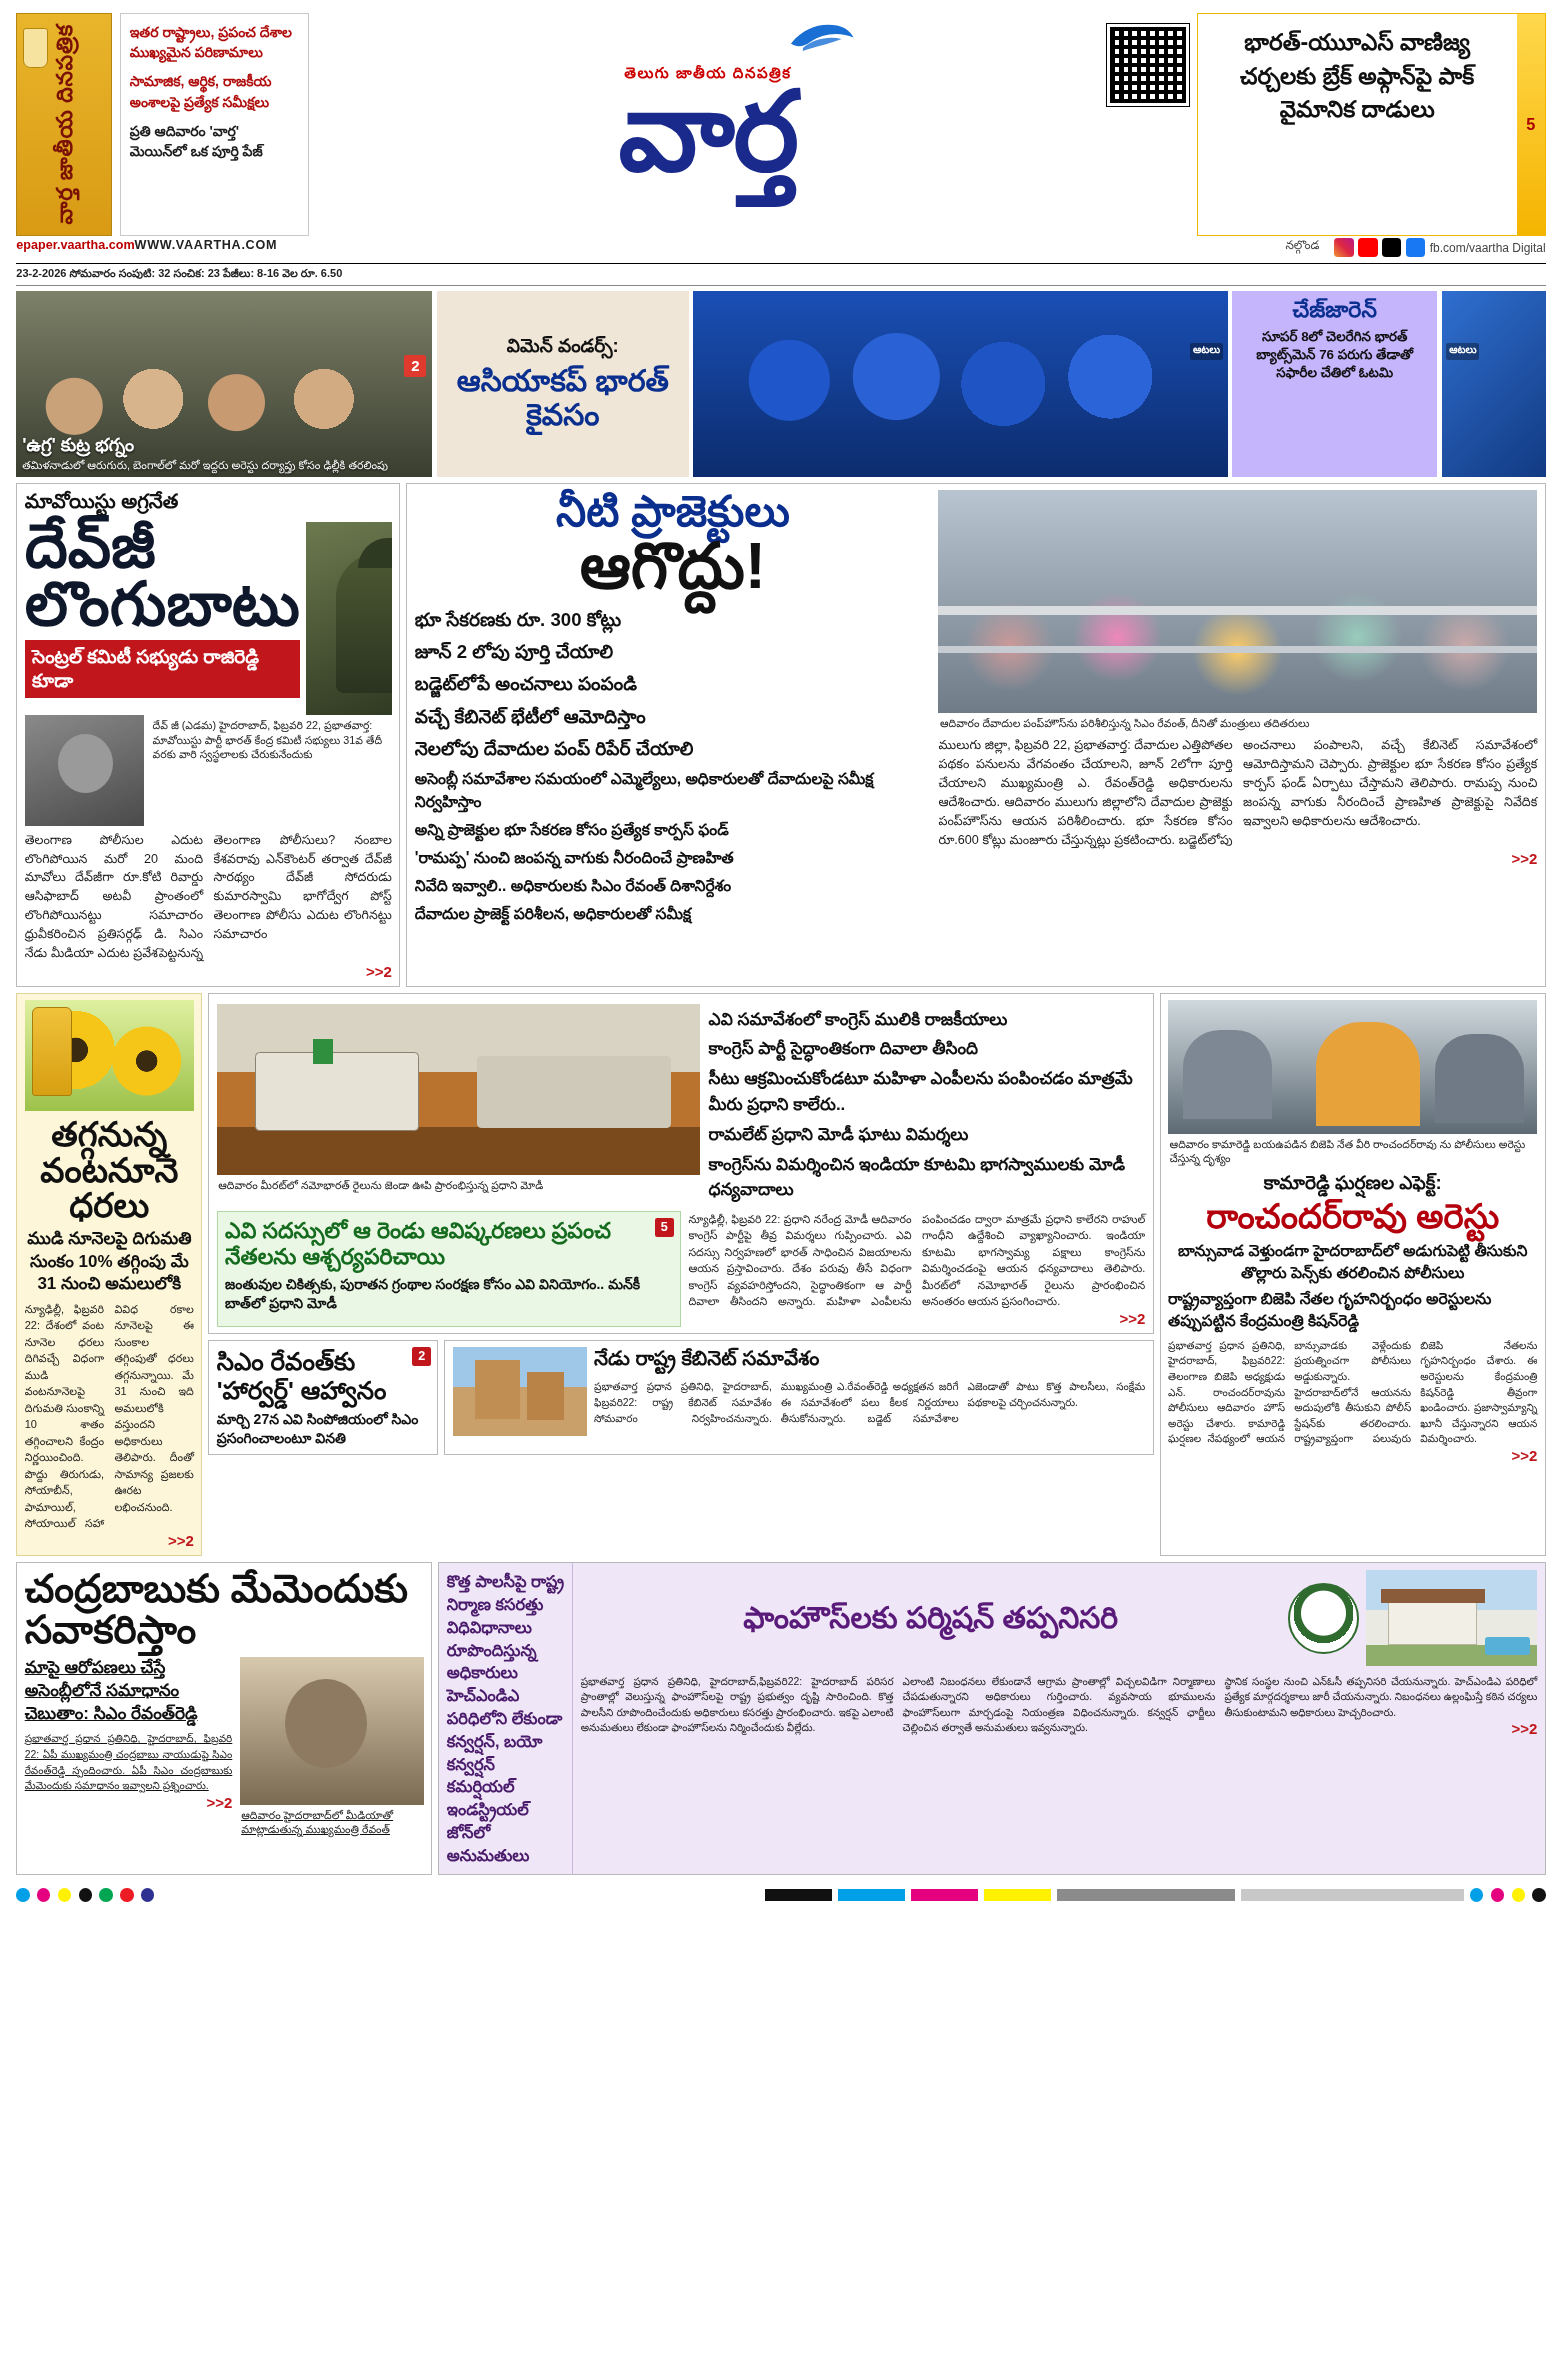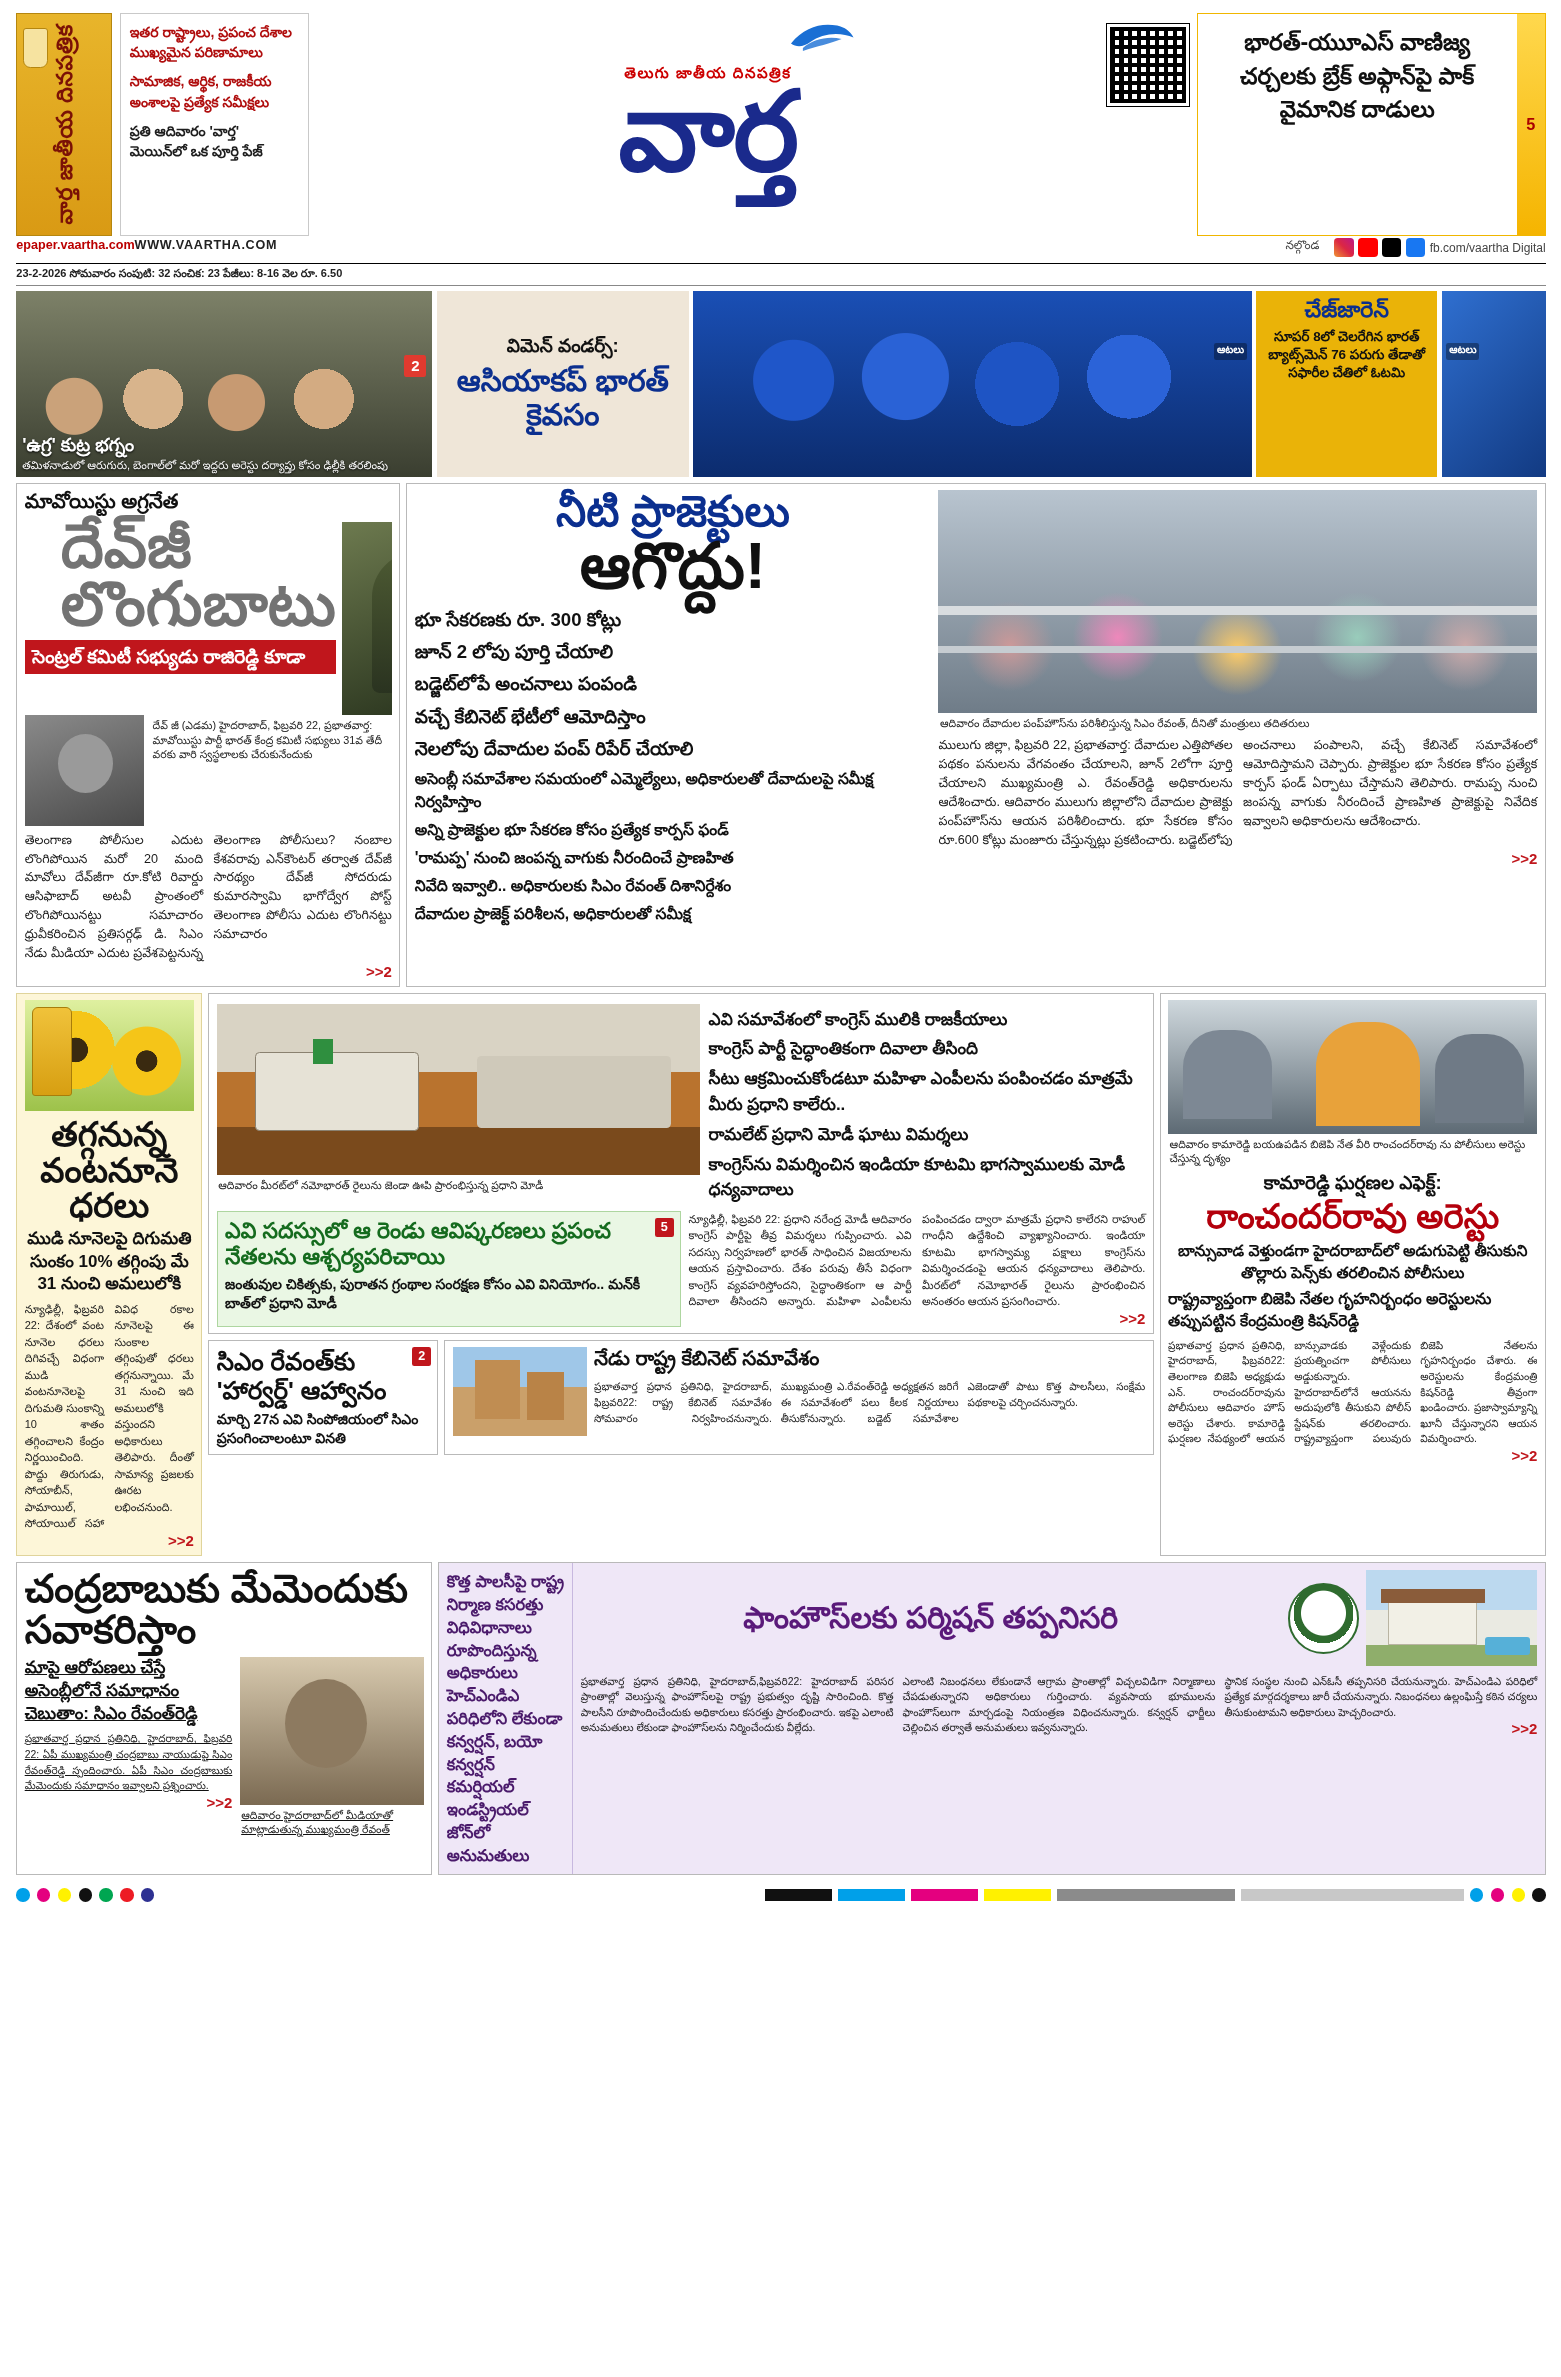--- a/index.html
+++ b/index.html
@@ -168,42 +168,42 @@
   .ts2 .b { font-size:30px; font-weight:bold; color:#0b2f8f; line-height:1.15; }
   .ts3 { flex:1; background: linear-gradient(135deg,#13409e,#0a2560); position:relative; }
   .ts3 .team { position:absolute; inset:0;
     background:
       radial-gradient(circle at 18% 48%, #1f56c9 0 40px, transparent 41px),
       radial-gradient(circle at 38% 46%, #2a62d6 0 43px, transparent 44px),
       radial-gradient(circle at 58% 50%, #1e54c4 0 42px, transparent 42px),
       radial-gradient(circle at 78% 46%, #2b63d8 0 42px, transparent 42px),
       linear-gradient(180deg,#1a4fb5,#0c2c6e);
   }
-  .ts4 { width: 181px; background:#eab308; padding: 6px 7.4px; text-align:center; }
+  .ts4 { width: 205px; background:#c4b5fd; padding: 6px 7.4px; text-align:center; }
   .ts4 .h { font-size:22px; font-weight:bold; color:#0b2f8f; }
   .ts4 .s { font-size:13.4px; line-height:1.35; color:#111; font-weight:bold; }
   .ts5 { width: 104px; background: linear-gradient(135deg,#2f6fd0,#123a82); position:relative; }
   .tag-right {
     position:absolute; right:4.5px; top:52px; font-size:10.4px; color:#fff; font-weight:bold;
     background:rgba(0,0,0,.35); padding:1.5px 3px; border-radius:2.2px;
   }
   .tag-left {
     position:absolute; left:4.5px; top:52px; font-size:10.4px; color:#fff; font-weight:bold;
     background:rgba(0,0,0,.35); padding:1.5px 3px; border-radius:2.2px;
   }
 
   
   .cols { display:flex; gap:6px; }
   .box { border:0.7px solid #b9b9b9; background:#fff; }
   .pad { padding: 6px 7.4px; }
 
   
   .c1 { width: 384px; }
   .kicker { font-size: 20px; font-weight:bold; color:#111; }
-  .devji { font-size: 61px; font-weight:bold; line-height:0.95; color:#737373;margin-left:36px; }
+  .devji { font-size: 61px; font-weight:bold; line-height:0.95; color:#0f172a; }
   .redbar {
     background:#c0161c; color:#fff; font-size:18.6px; font-weight:bold;
     padding:5.2px 7.4px; line-height:1.3; margin:6px 0;
   }
   .body-text {
     font-size: 12.6px; line-height: 1.5; text-align: justify; color:#1a1a1a;
   }
   .cols2 { column-count: 2; column-gap: 10.4px; }
   .cols3 { column-count: 3; column-gap: 9px; }
   .more { color:#c0161c; font-weight:bold; font-size:15px; float:right; }

